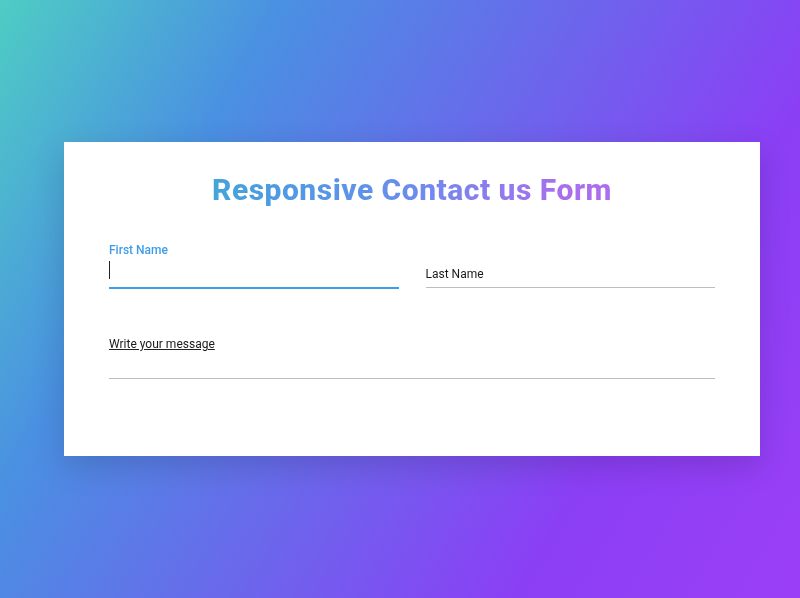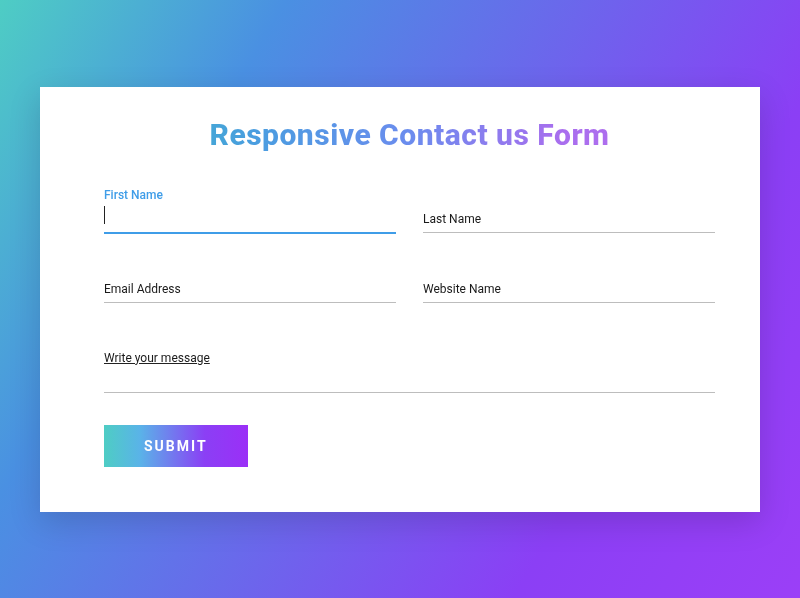--- a/index.html
+++ b/index.html
@@ -15,22 +15,23 @@
       display: flex;
       align-items: center;
       justify-content: center;
       padding: 40px;
       overflow: hidden;
     }
     .card {
       background: #ffffff;
       width: 100%;
       max-width: 730px;
-      padding: 30px 45px 45px 64px;
+      padding: 30px 45px 45px 45px;
       box-shadow: 0 10px 30px rgba(0,0,0,0.15);
+      margin-left: 24px;
     }
     .title {
       text-align: center;
       font-size: 30px;
       font-weight: 800;
       letter-spacing: 0.5px;
       background: linear-gradient(90deg, #3bb7c4 0%, #4a9de0 25%, #6b8cee 50%, #a96eee 75%, #b76eee 100%);
       -webkit-background-clip: text;
       background-clip: text;
       -webkit-text-fill-color: transparent;
@@ -117,31 +118,20 @@
     <div class="field focused">
       <span class="float-label">First Name</span>
       <span class="cursor-line"></span>
       <input type="text" value="" style="">
     </div>
     <div class="field">
       <input type="text" placeholder="Last Name" style="">
     </div>
   </div>
 
-  <div class="row">
-    <div class="field">
-      <input type="text" placeholder="Email Address" style="">
-    </div>
-    <div class="field">
-      <input type="text" placeholder="Website Name" style="">
-    </div>
-  </div>
 
   <div class="row textarea-row">
     <div class="field">
       <textarea placeholder="Write your message" style=""></textarea>
     </div>
   </div>
 
-  <div class="submit">
-    <button type="submit">SUBMIT</button>
-  </div>
 </div>
 
 </body></html>

